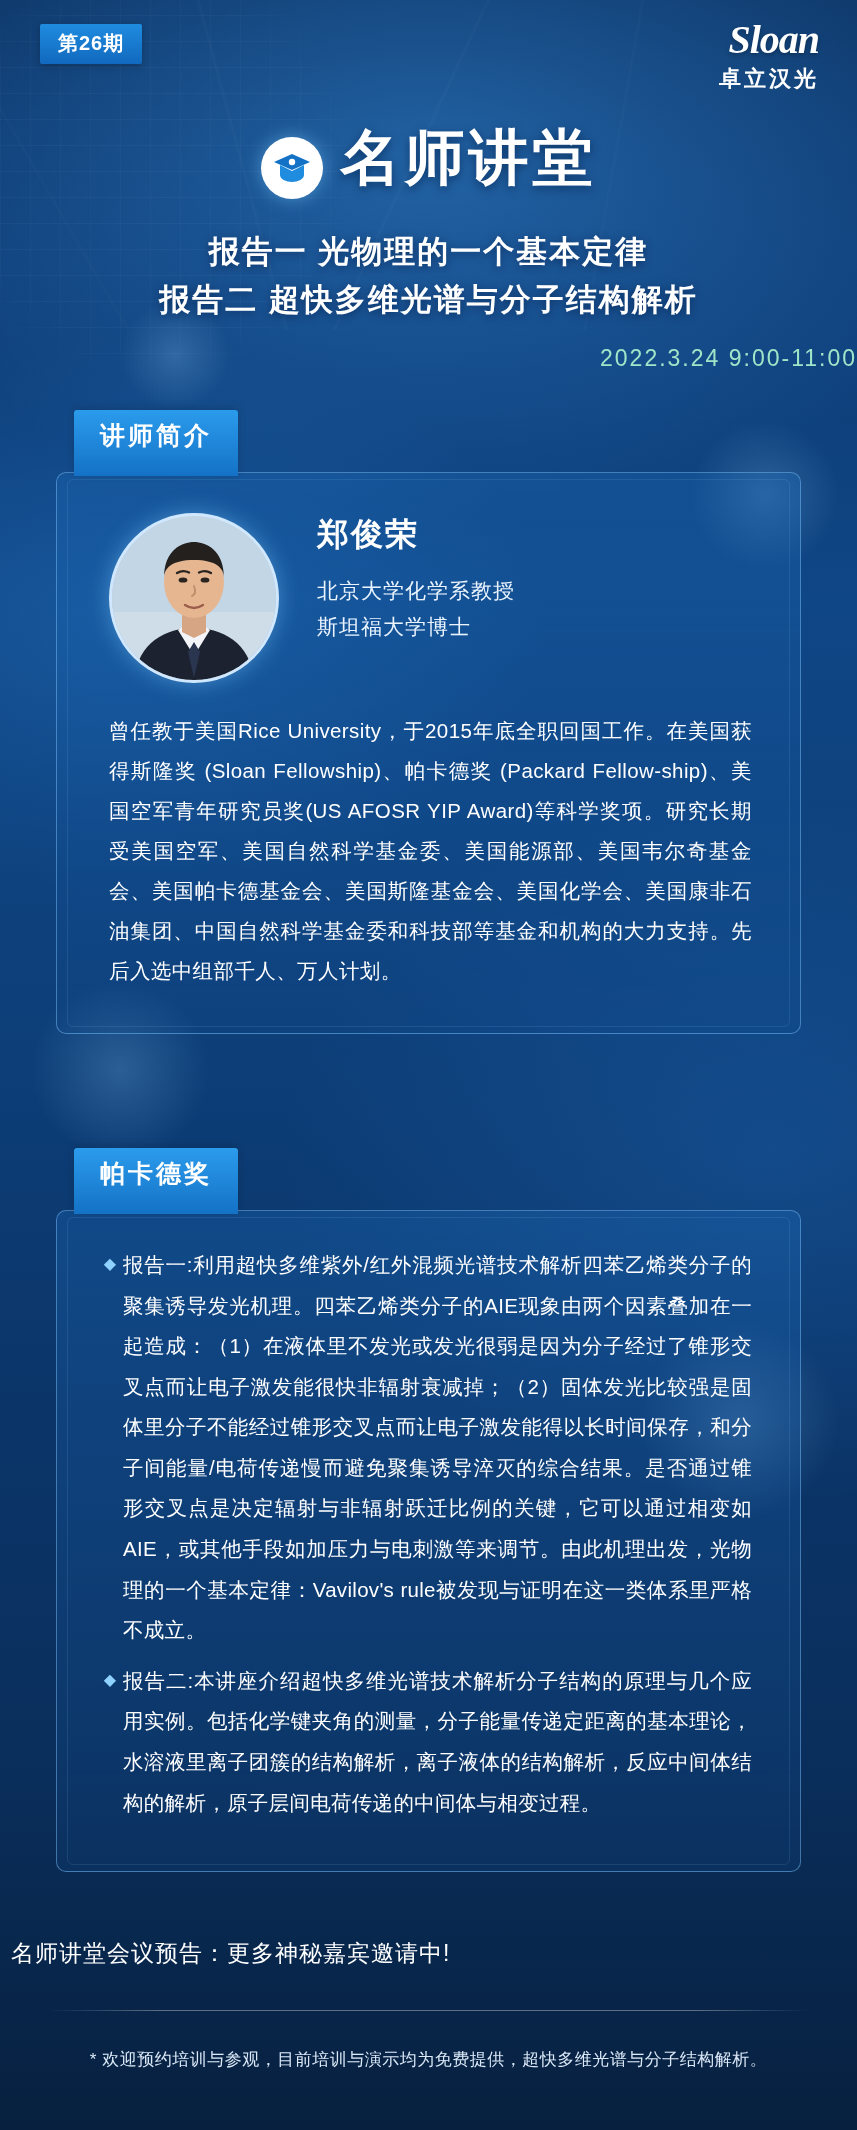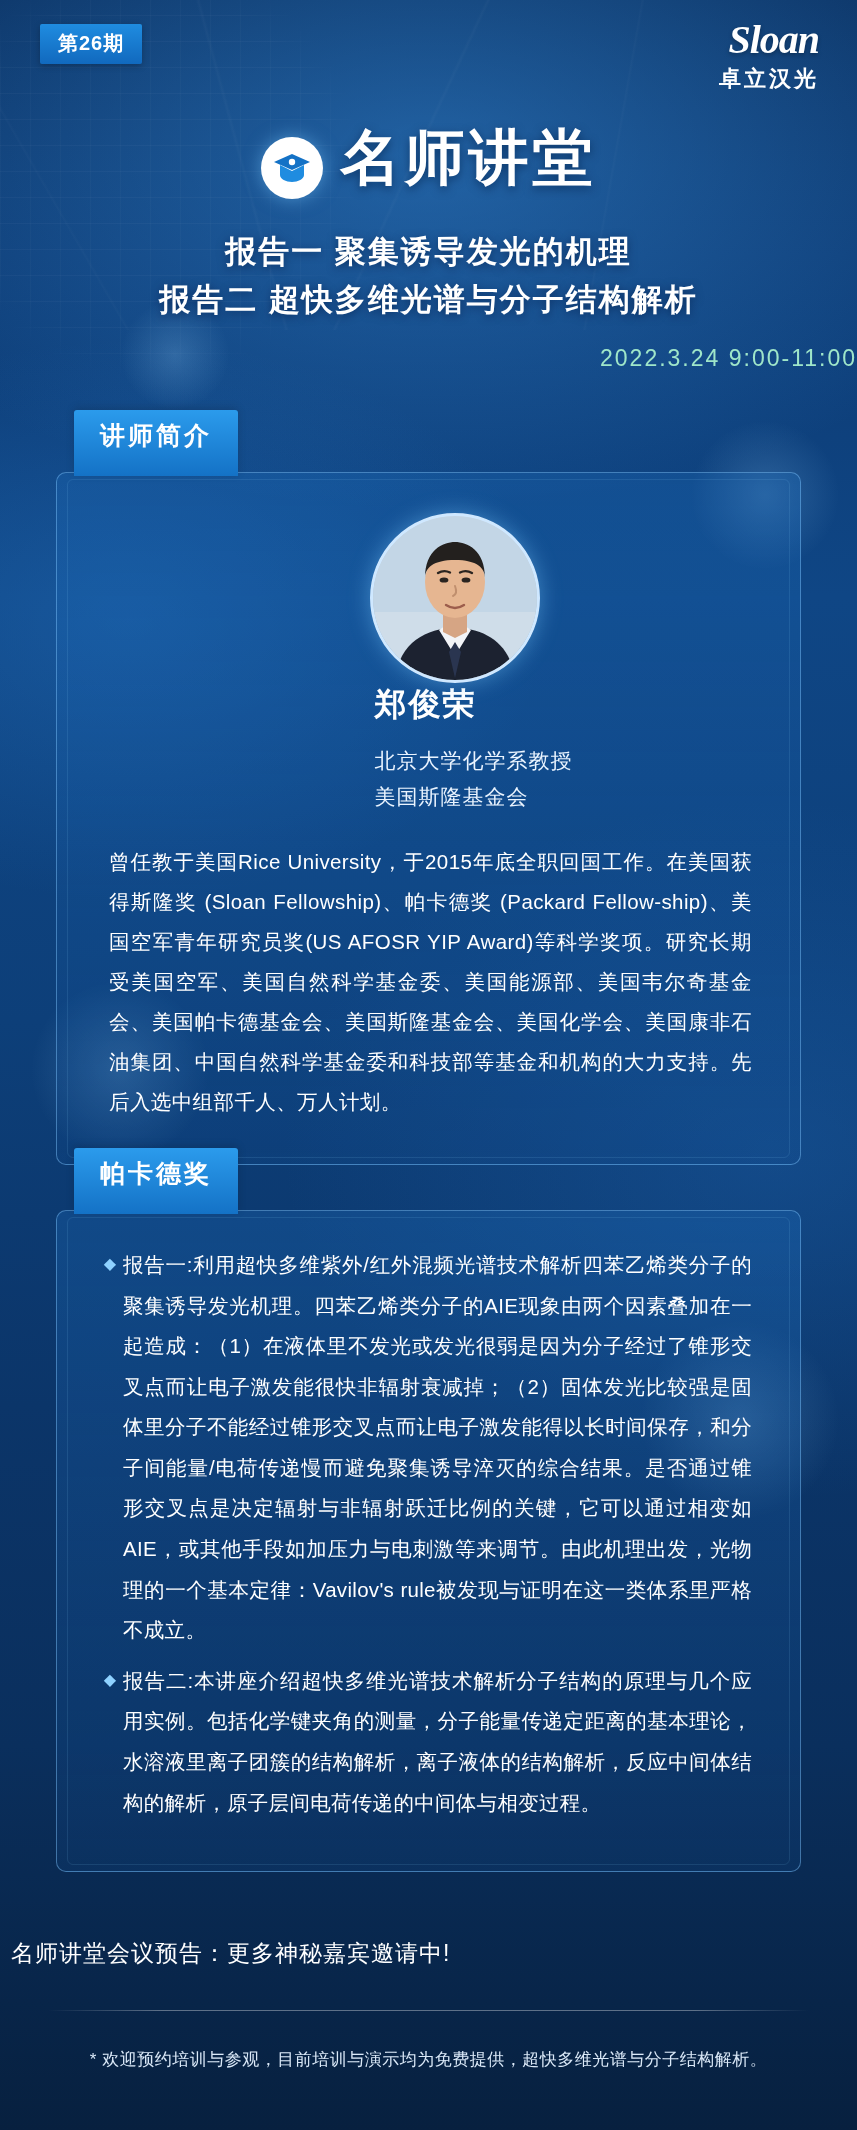--- a/index.html
+++ b/index.html
@@ -125,21 +125,21 @@
     border: 1px solid rgba(130,200,255,.45);
     border-radius: 10px;
     background: linear-gradient(180deg, rgba(30,110,190,0.30), rgba(20,80,150,0.18));
   }
   .sec-body::before {
     content: ""; position: absolute; left: 10px; right: 10px; top: 6px; bottom: 6px;
     border: 1px solid rgba(140,210,255,0.12); border-radius: 6px; pointer-events: none;
   }
 
   
-  .speaker-top { display: flex; align-items: center; padding: 40px 0 22px 52px; flex-direction: column; }
+  .speaker-top { display: flex; align-items: flex-start; padding: 40px 0 22px 52px; }
   .avatar {
     width: 170px; height: 170px; border-radius: 50%;
     border: 3px solid #cfe8ff;
     overflow: hidden; flex: none;
     box-shadow: 0 0 22px rgba(120,200,255,.45);
     background: linear-gradient(180deg,#cddcea,#9fb6c9);
     position: relative;
   }
   .avatar svg { position:absolute; left:0; top:0; }
   .speaker-info { margin-left: 38px; color: #fff; }
@@ -204,21 +204,21 @@
       <svg width="40" height="34" viewBox="0 0 40 34" aria-hidden="true">
         <path d="M20 3 L38 11 L20 19 L2 11 Z" fill="#1472c6"></path>
         <path d="M8 14 L8 24 C8 28 14 31 20 31 C26 31 32 28 32 24 L32 14 L20 20 Z" fill="#1f8ce0"></path>
         <circle cx="20" cy="11" r="3.2" fill="#ffffff"></circle>
       </svg>
     </div>
     <div class="main-title">名师讲堂</div>
   </div>
 
   <div class="report-lines">
-    <div class="report-line">报告一  聚集诱导发光的机理</div>
+    <div class="report-line">报告一  光物理的一个基本定律</div>
     <div class="report-line">报告二  超快多维光谱与分子结构解析</div>
   </div>
 
   <div class="datetime">2022.3.24  9:00-11:00</div>
 
   <div class="section" style="top: 410px;">
     <div class="sec-tab">讲师简介</div>
     <div class="sec-body">
       <div class="speaker-top">
         <div class="avatar">
@@ -251,21 +251,21 @@
               <path d="M87 56.5 q6 -3 12 0.5" stroke="#2a2420" stroke-width="2.4" fill="none" stroke-linecap="round"></path>
 
               <path d="M82 70 q3 8 -2 10" stroke="#c08f6e" stroke-width="2" fill="none" stroke-linecap="round"></path>
               <path d="M73 89 q9 6 18 0" stroke="#9c5d4c" stroke-width="2.4" fill="none" stroke-linecap="round"></path>
             </g>
           </svg>
         </div>
         <div class="speaker-info">
           <div class="sp-name">郑俊荣</div>
           <div class="sp-role">北京大学化学系教授</div>
-          <div class="sp-role">美国斯隆基金会</div>
+          <div class="sp-role">斯坦福大学博士</div>
         </div>
       </div>
       <div class="speaker-bio">曾任教于美国Rice University，于2015年底全职回国工作。在美国获得斯隆奖 (Sloan Fellowship)、帕卡德奖 (Packard Fellow-ship)、美国空军青年研究员奖(US AFOSR YIP Award)等科学奖项。研究长期受美国空军、美国自然科学基金委、美国能源部、美国韦尔奇基金会、美国帕卡德基金会、美国斯隆基金会、美国化学会、美国康非石油集团、中国自然科学基金委和科技部等基金和机构的大力支持。先后入选中组部千人、万人计划。</div>
     </div>
   </div>
 
   <div class="section" style="top: 1148px;">
     <div class="sec-tab">帕卡德奖</div>
     <div class="sec-body">
       <div class="abs-list">

